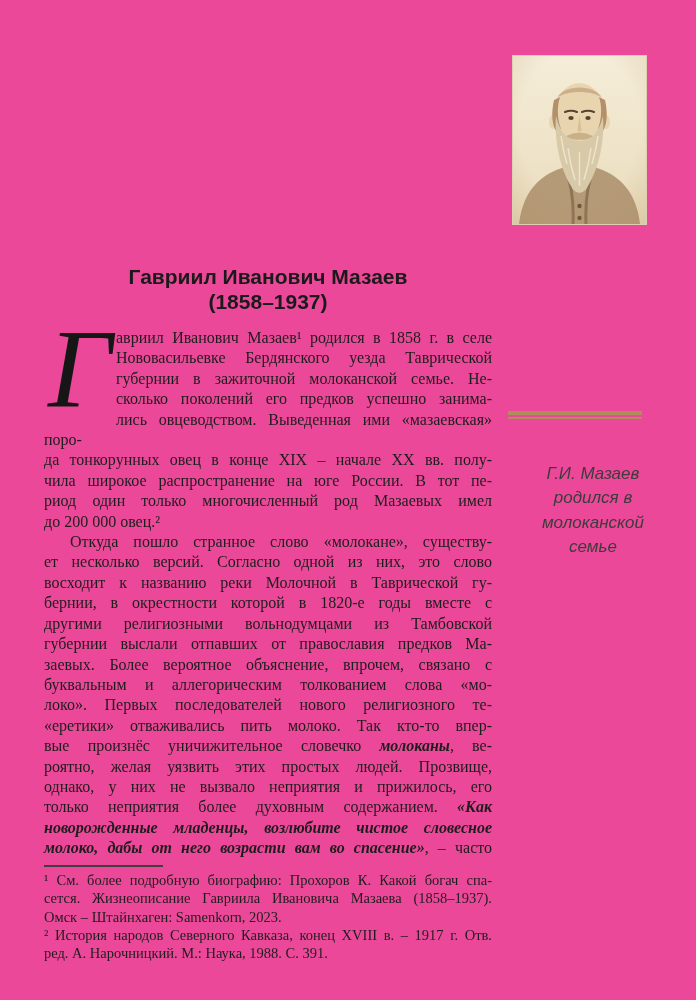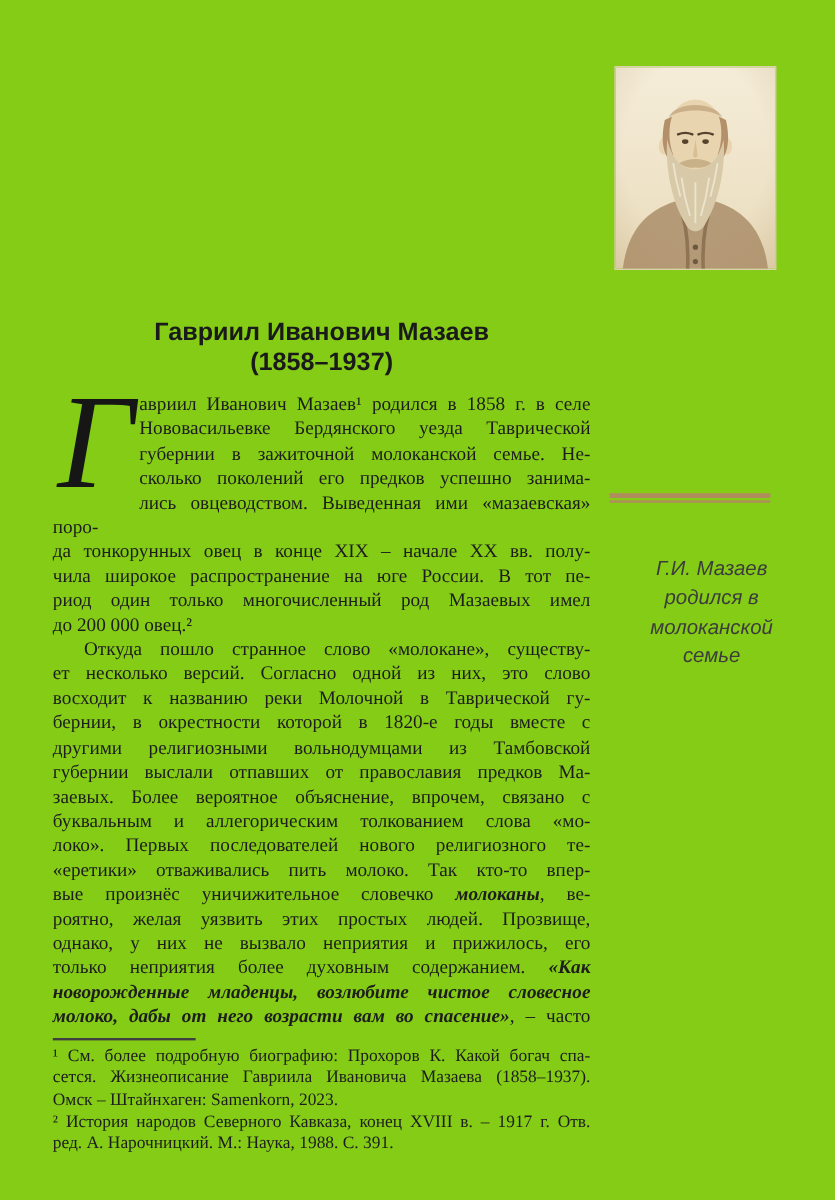--- a/index.html
+++ b/index.html
@@ -1,19 +1,19 @@
 <!DOCTYPE html>
 <html lang="ru"><head>
 <meta charset="utf-8">
 <style>
   html,body{margin:0;padding:0;background:#ffffff;}
   .page{
     position:relative;
     width:696px;height:1000px;
-    background:#84cc16;
+    background:#ec4899;
     overflow:hidden;
     font-family:"Liberation Serif",serif;
   }
 
   
   .portrait{
     position:absolute;left:512px;top:55px;
     width:133px;height:168px;
     border:1px solid #ddd0b2;
     box-sizing:content-box;

